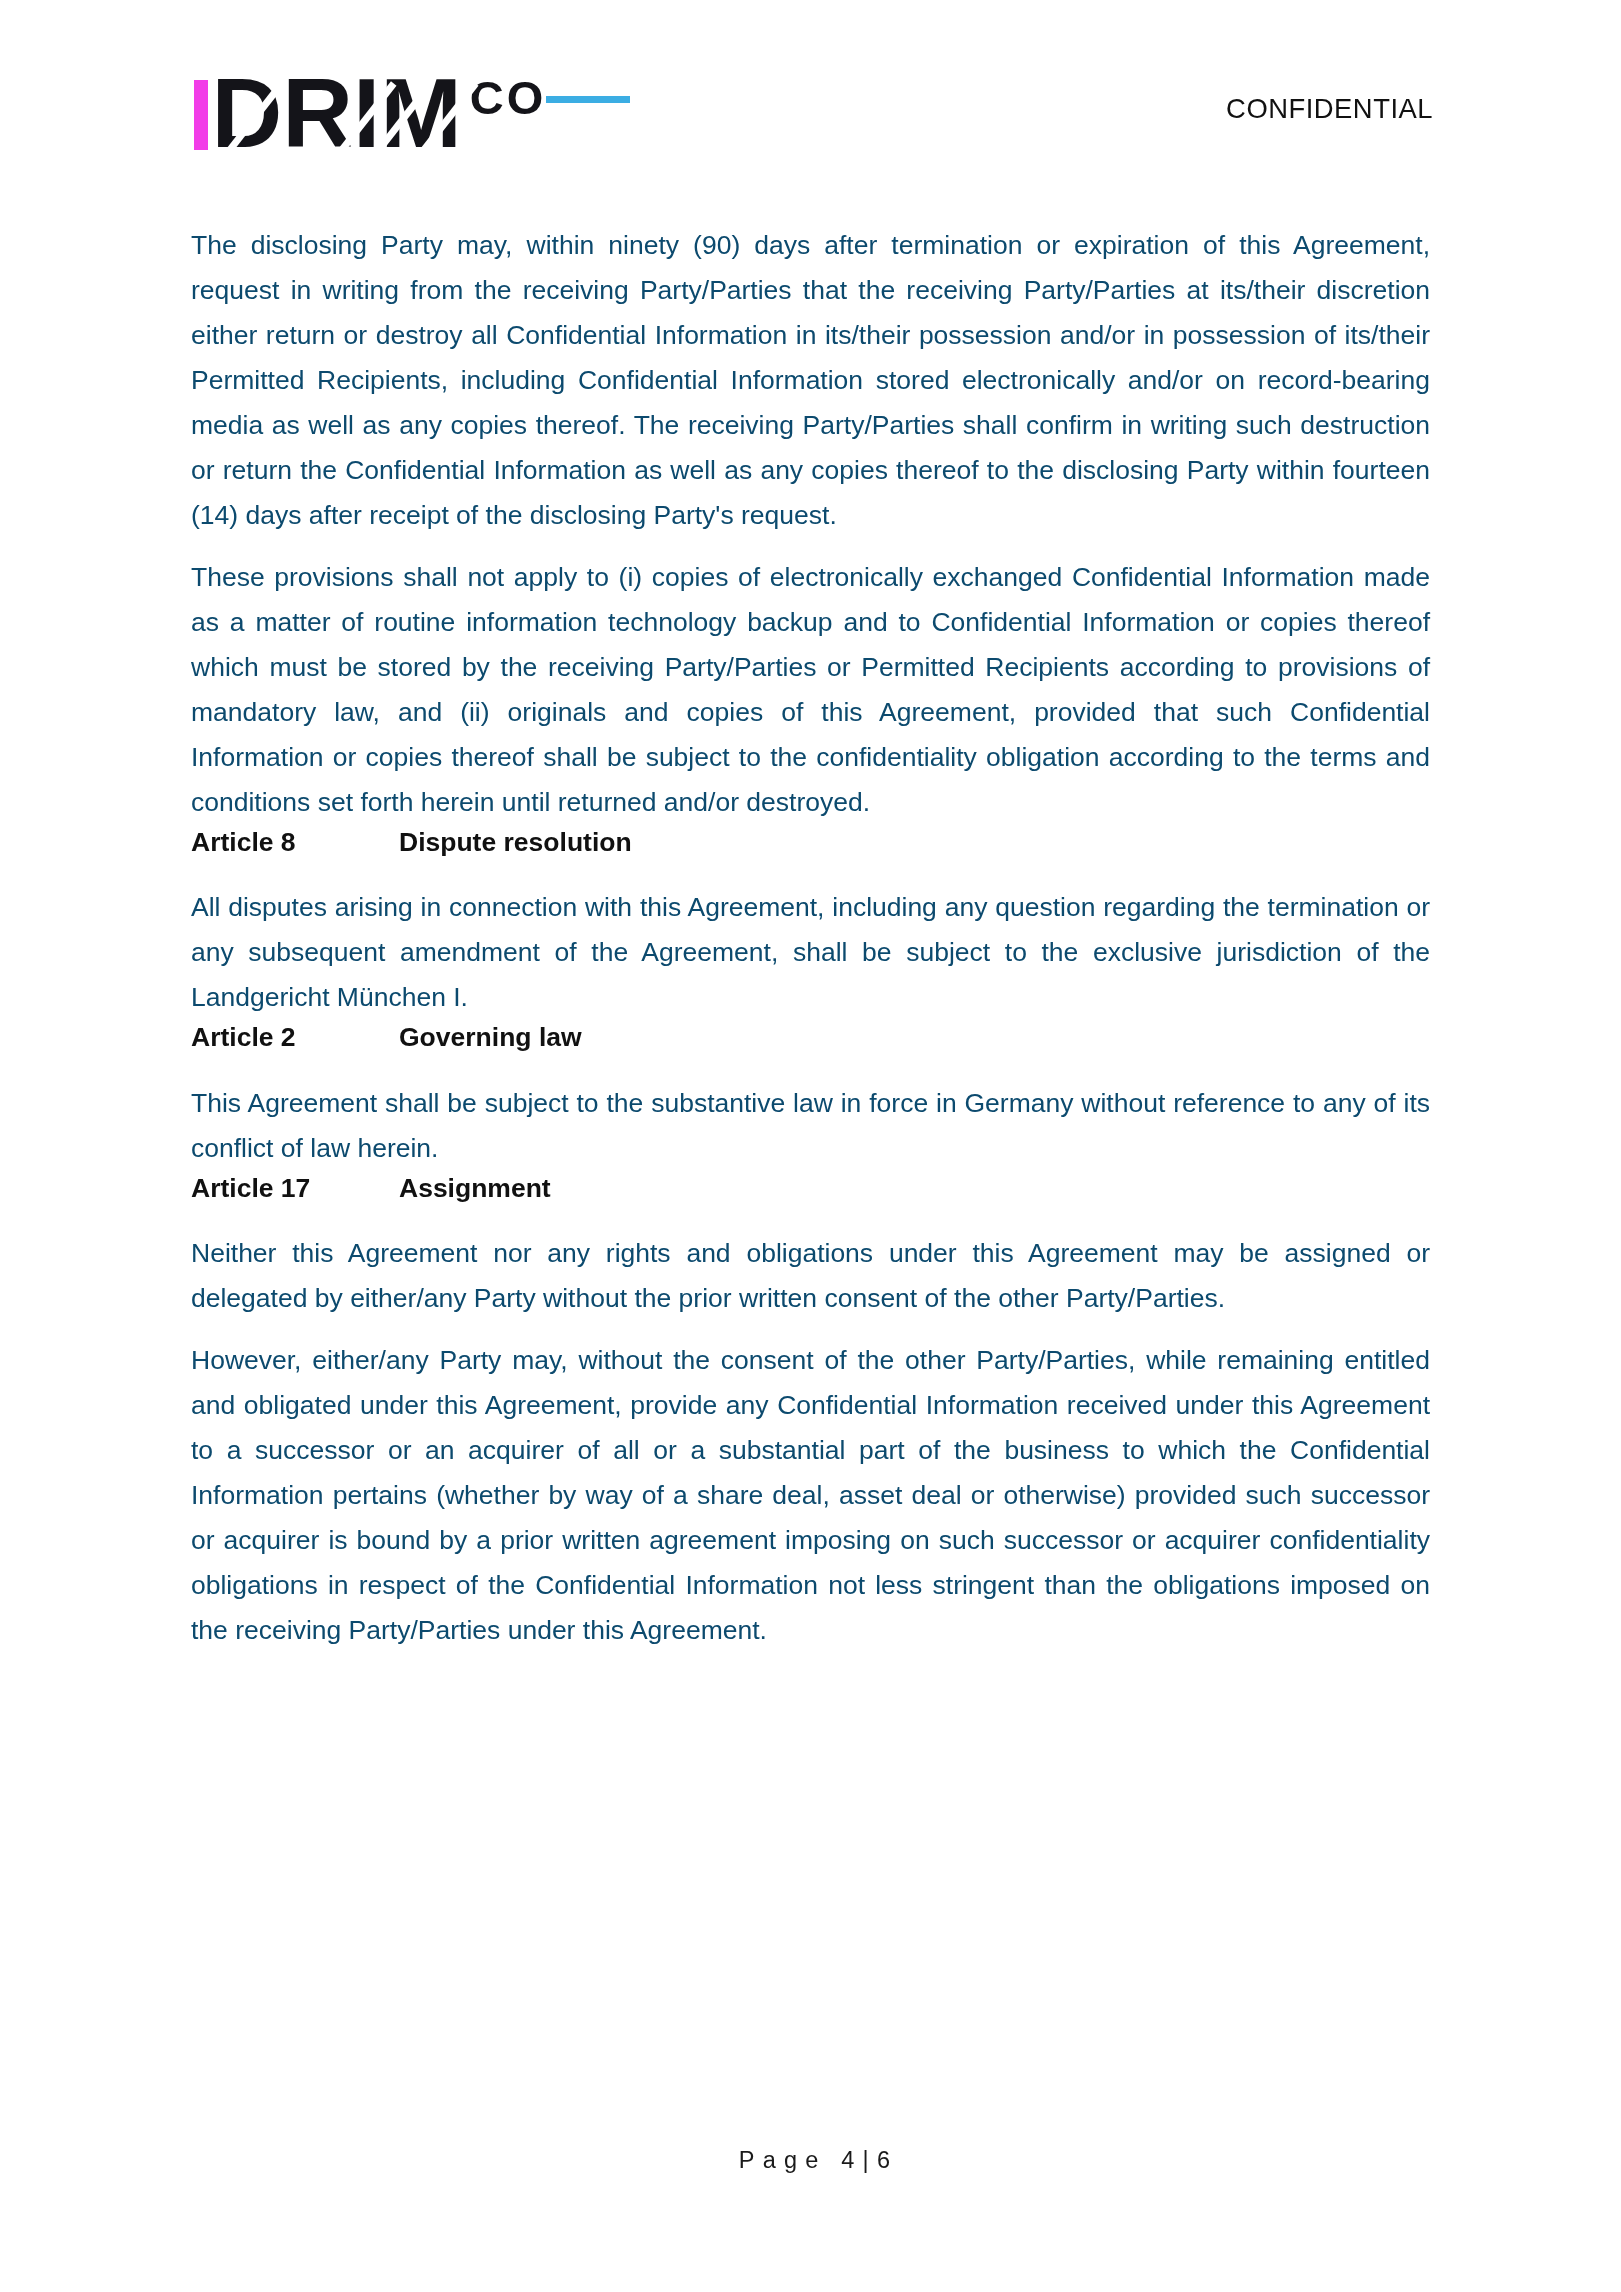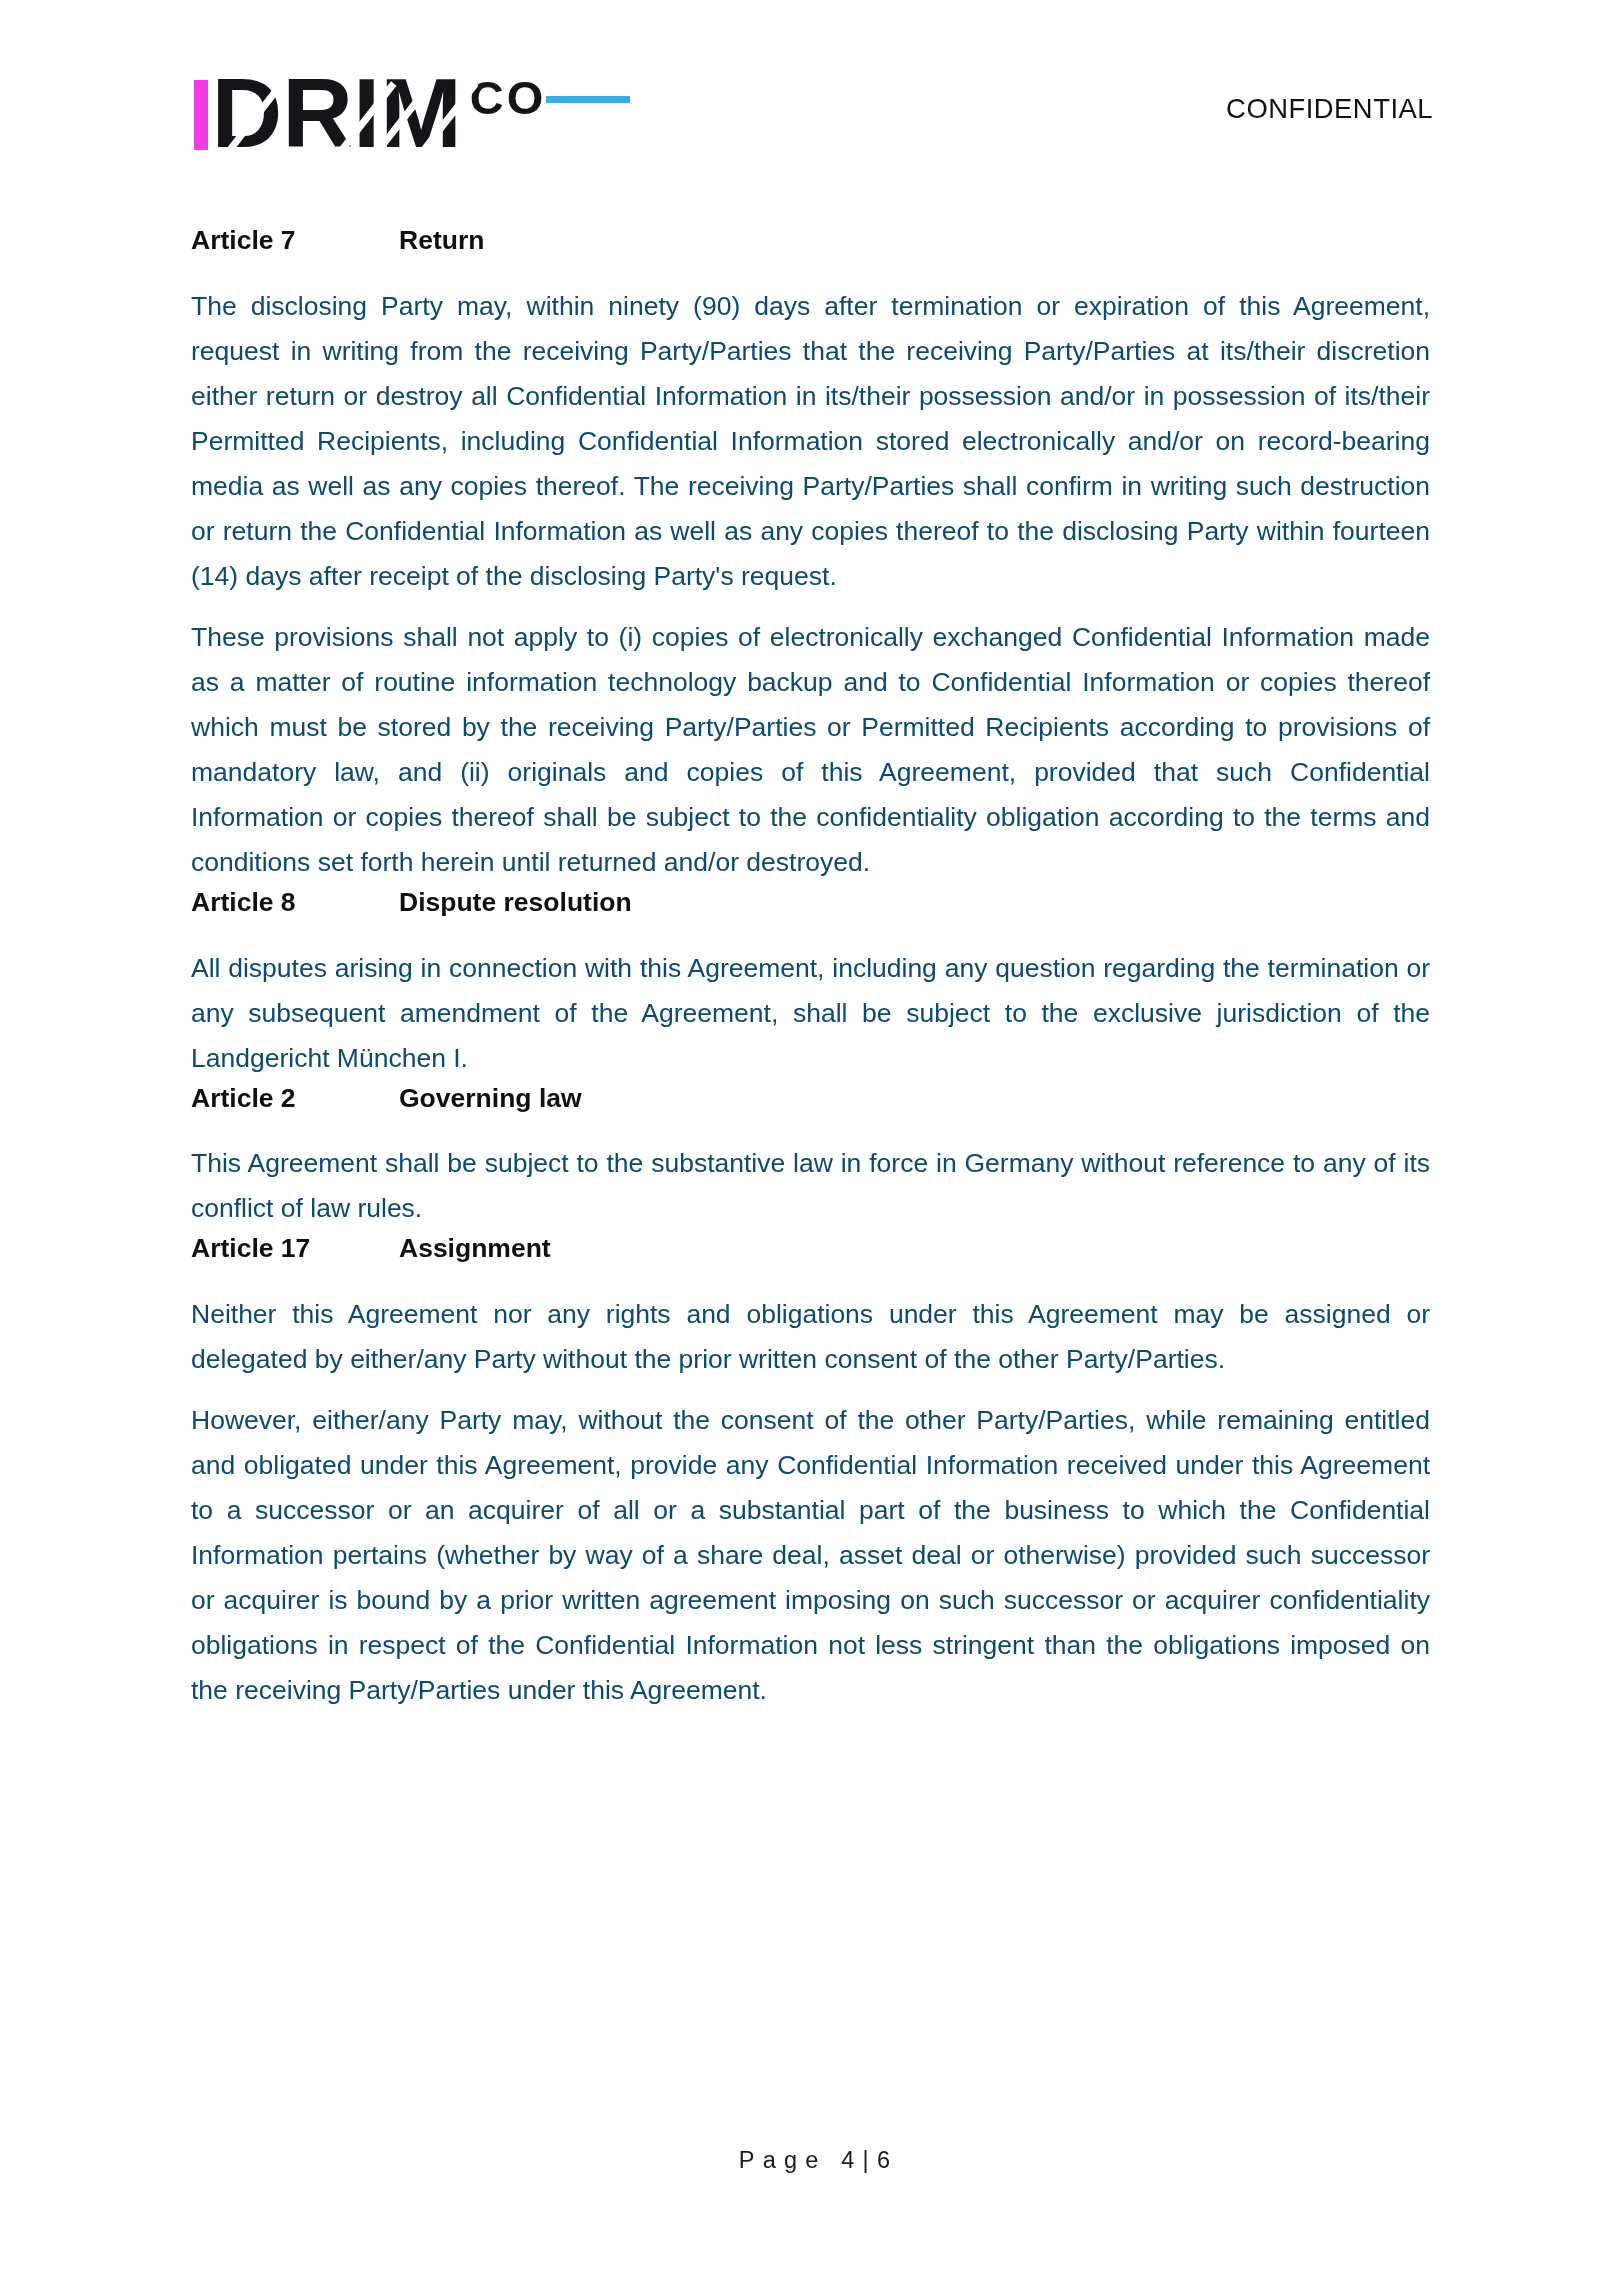--- a/index.html
+++ b/index.html
@@ -147,42 +147,38 @@
         <div class="logo-suffix">CO</div>
         <div class="logo-underline"></div>
       </div>
     </div>
     <div class="confidential">CONFIDENTIAL</div>
   </div>
 
   <div class="content">
 
     <div class="section">
-      <div class="section-heading">
-        <span class="section-number">Article 7</span>
-        <span class="section-title">Return</span>
-      </div>
       <p class="para">The disclosing Party may, within ninety (90) days after termination or expiration of this Agreement, request in writing from the receiving Party/Parties that the receiving Party/Parties at its/their discretion either return or destroy all Confidential Information in its/their possession and/or in possession of its/their Permitted Recipients, including Confidential Information stored electronically and/or on record-bearing media as well as any copies thereof. The receiving Party/Parties shall confirm in writing such destruction or return the Confidential Information as well as any copies thereof to the disclosing Party within fourteen (14) days after receipt of the disclosing Party's request.</p>
       <p class="para">These provisions shall not apply to (i) copies of electronically exchanged Confidential Information made as a matter of routine information technology backup and to Confidential Information or copies thereof which must be stored by the receiving Party/Parties or Permitted Recipients according to provisions of mandatory law, and (ii) originals and copies of this Agreement, provided that such Confidential Information or copies thereof shall be subject to the confidentiality obligation according to the terms and conditions set forth herein until returned and/or destroyed.</p>
     </div>
 
     <div class="section">
       <div class="section-heading">
         <span class="section-number">Article 8</span>
         <span class="section-title">Dispute resolution</span>
       </div>
       <p class="para">All disputes arising in connection with this Agreement, including any question regarding the termination or any subsequent amendment of the Agreement, shall be subject to the exclusive jurisdiction of the Landgericht München I.</p>
     </div>
 
     <div class="section">
       <div class="section-heading">
         <span class="section-number">Article 2</span>
         <span class="section-title">Governing law</span>
       </div>
-      <p class="para">This Agreement shall be subject to the substantive law in force in Germany without reference to any of its conflict of law rules.</p>
+      <p class="para">This Agreement shall be subject to the substantive law in force in Germany without reference to any of its conflict of law herein.</p>
     </div>
 
     <div class="section">
       <div class="section-heading">
         <span class="section-number">Article 17</span>
         <span class="section-title">Assignment</span>
       </div>
       <p class="para">Neither this Agreement nor any rights and obligations under this Agreement may be assigned or delegated by either/any Party without the prior written consent of the other Party/Parties.</p>
       <p class="para">However, either/any Party may, without the consent of the other Party/Parties, while remaining entitled and obligated under this Agreement, provide any Confidential Information received under this Agreement to a successor or an acquirer of all or a substantial part of the business to which the Confidential Information pertains (whether by way of a share deal, asset deal or otherwise) provided such successor or acquirer is bound by a prior written agreement imposing on such successor or acquirer confidentiality obligations in respect of the Confidential Information not less stringent than the obligations imposed on the receiving Party/Parties under this Agreement.</p>
     </div>

